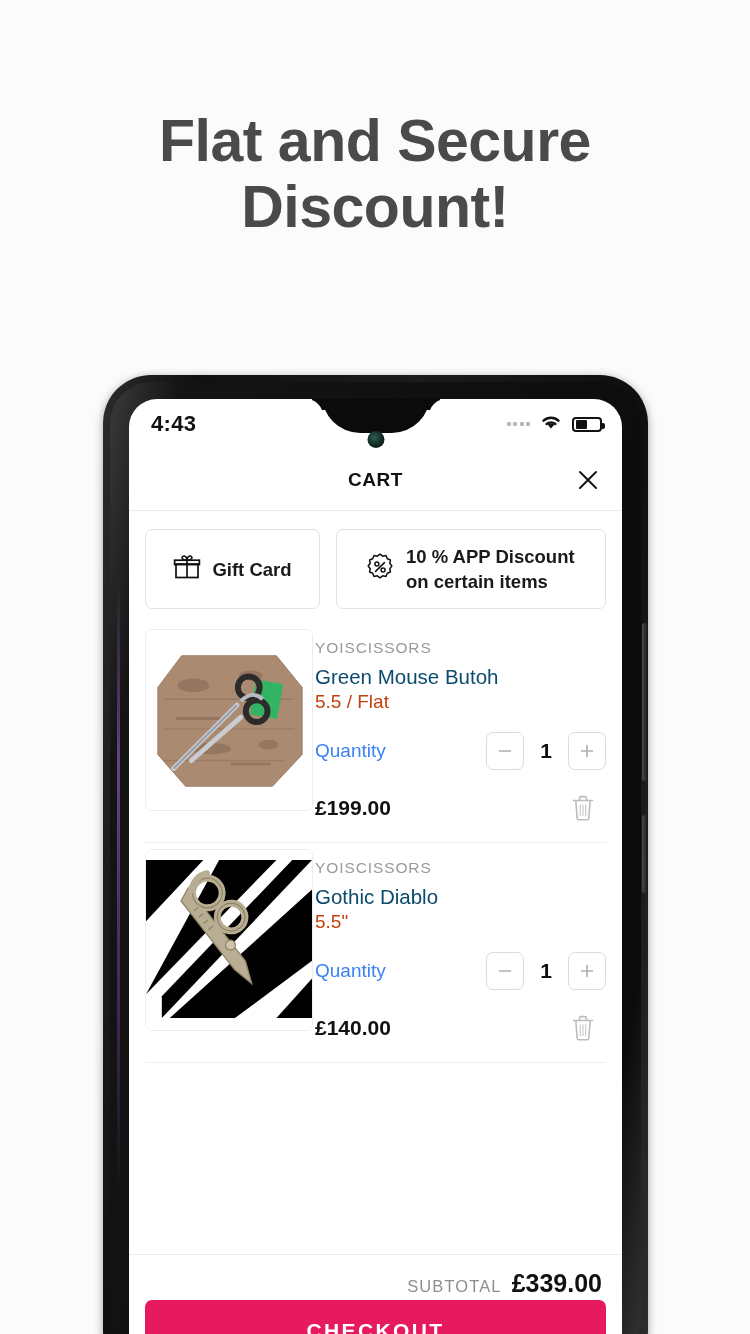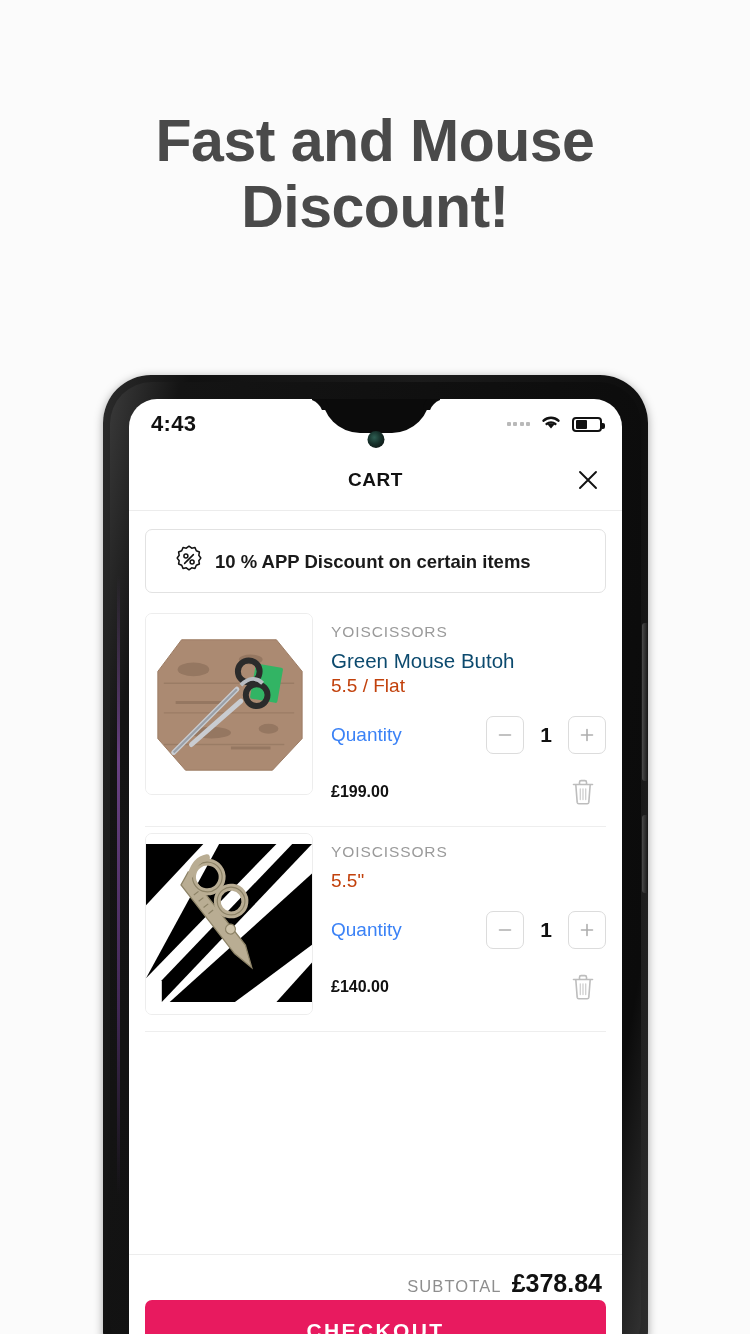--- a/index.html
+++ b/index.html
@@ -162,21 +162,21 @@
   }
   .chip.gift { width: 175px; justify-content: center; }
   .chip.discount { flex: 1; padding-left: 28px; }
   .chip-label { font-size: 18.5px; font-weight: bold; color: #1a1a1a; line-height: 25px; }
   .chip.gift .chip-label { white-space: nowrap; }
 
   
   .cart-list { padding: 0 16px; }
   .cart-item {
     display: flex;
-    gap: 18px;
+    gap: 2px;
     padding: 6px 0 16px 0;
     border-bottom: 1px solid #eeeeee;
   }
   .cart-item:first-child { border-bottom: 1px solid #eeeeee; }
   .thumb {
     width: 168px; height: 182px;
     border: 1px solid #ededed;
     border-radius: 7px;
     overflow: hidden;
     flex: none;
@@ -207,21 +207,21 @@
   }
   .qty-value {
     width: 44px; text-align: center;
     font-size: 21px; font-weight: bold; color: #111;
   }
 
   .price-row {
     display: flex; align-items: center; justify-content: space-between;
     margin-top: 20px;
   }
-  .price { font-size: 16px; font-weight: bold; color: #111; }
+  .price { font-size: 21px; font-weight: bold; color: #111; }
   .trash-btn {
     width: 34px; height: 36px;
     display: flex; align-items: center; justify-content: center;
     margin-right: 6px;
   }
 
   
   .footer {
     position: absolute;
     left: 0; bottom: 0; width: 100%;
@@ -248,21 +248,21 @@
     font-weight: bold;
     letter-spacing: 2.4px;
     display: flex; align-items: center; justify-content: center;
     font-family: "Liberation Sans", sans-serif;
   }
 </style>
 </head>
 <body>
 
 <div class="headline">
-  <div>Fast and Mouse</div>
+  <div>Flat and Secure</div>
   <div>Discount!</div>
 </div>
 
 <div class="phone">
   <div class="phone-inner-edge"></div>
   <div class="bezel-glow"></div>
   <div class="side-btn volume"></div>
   <div class="side-btn power"></div>
 
   <div class="screen">
@@ -294,20 +294,32 @@
     <div class="app-header">
       <div class="app-title">CART</div>
       <div class="close-btn">
         <svg width="22" height="22" viewBox="0 0 22 22">
           <path d="M3 3 L19 19 M19 3 L3 19" stroke="#111" stroke-width="1.9" stroke-linecap="round"></path>
         </svg>
       </div>
     </div>
 
     <div class="chips">
+      <div class="chip gift">
+        <span>
+          <svg width="28" height="28" viewBox="0 0 28 28">
+            <rect x="3" y="11" width="22" height="13.5" stroke="#111" stroke-width="1.7" fill="none"></rect>
+            <rect x="1.6" y="7.2" width="24.8" height="4.4" stroke="#111" stroke-width="1.7" fill="none"></rect>
+            <path d="M14 7.2 V24.5" stroke="#111" stroke-width="1.7"></path>
+            <path d="M14 7.2 C14 4 11.6 2.2 9.8 3.4 C8 4.6 9.6 7.2 14 7.2 Z" stroke="#111" stroke-width="1.6" fill="none"></path>
+            <path d="M14 7.2 C14 4 16.4 2.2 18.2 3.4 C20 4.6 18.4 7.2 14 7.2 Z" stroke="#111" stroke-width="1.6" fill="none"></path>
+          </svg>
+        </span>
+        <span class="chip-label">Gift Card</span>
+      </div>
       <div class="chip discount">
         <span>
           <svg width="30" height="30" viewBox="0 0 30 30">
             <path d="M15 2.2 l2.7 2.0 3.3 -0.6 1.3 3.1 3.1 1.3 -0.6 3.3 2.0 2.7 -2.0 2.7 0.6 3.3 -3.1 1.3 -1.3 3.1 -3.3 -0.6 -2.7 2.0 -2.7 -2.0 -3.3 0.6 -1.3 -3.1 -3.1 -1.3 0.6 -3.3 -2.0 -2.7 2.0 -2.7 -0.6 -3.3 3.1 -1.3 1.3 -3.1 3.3 0.6 Z" stroke="#111" stroke-width="1.5" fill="none" stroke-linejoin="round"></path>
             <circle cx="11.9" cy="11.9" r="2.0" stroke="#111" stroke-width="1.5" fill="none"></circle>
             <circle cx="18.1" cy="18.1" r="2.0" stroke="#111" stroke-width="1.5" fill="none"></circle>
             <path d="M19.4 10.6 L10.6 19.4" stroke="#111" stroke-width="1.5" stroke-linecap="round"></path>
           </svg>
         </span>
         <span class="chip-label">10 % APP Discount on certain items</span>
@@ -398,20 +410,21 @@
               <circle cx="100" cy="74" r="14" fill="none" stroke="#b9ad93" stroke-width="7"></circle>
               <circle cx="100" cy="74" r="14" fill="none" stroke="#8d8367" stroke-width="1.2"></circle>
               <path d="M84 28 C92 22 100 20 108 24" stroke="#b9ad93" stroke-width="6" fill="none" stroke-linecap="round"></path>
               <circle cx="82" cy="96" r="5" fill="#cfc4ab" stroke="#8d8367" stroke-width="1.2"></circle>
               <path d="M74 46 L80 46 M74 54 L80 54 M74 62 L80 62 M74 70 L80 70" stroke="#8d8367" stroke-width="1.2"></path>
             </g>
           </svg>
         </div>
         <div class="item-info">
           <div class="vendor">YOISCISSORS</div>
+          <div class="item-title">Gothic Diablo</div>
           <div class="item-variant">5.5"</div>
           <div class="qty-row">
             <span class="qty-label">Quantity</span>
             <span class="step-btn">
               <svg width="16" height="16" viewBox="0 0 16 16">
                 <path d="M2.5 8 H13.5" stroke="#aeaeae" stroke-width="1.6" stroke-linecap="round"></path>
               </svg>
             </span>
             <span class="qty-value">1</span>
             <span class="step-btn">
@@ -432,19 +445,19 @@
             </span>
           </div>
         </div>
       </div>
 
     </div>
 
     <div class="footer">
       <div class="subtotal-row">
         <span class="subtotal-label">SUBTOTAL</span>
-        <span class="subtotal-value">£378.84</span>
+        <span class="subtotal-value">£339.00</span>
       </div>
       <button class="checkout-btn">CHECKOUT</button>
     </div>
 
   </div>
 </div>
 
 </body></html>

